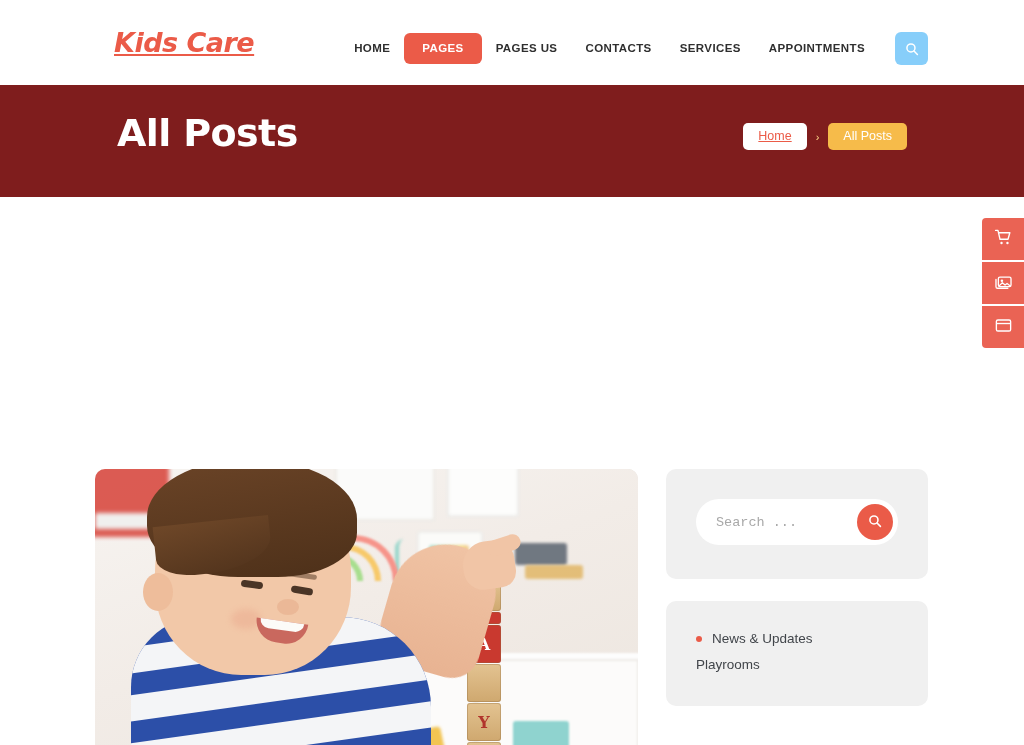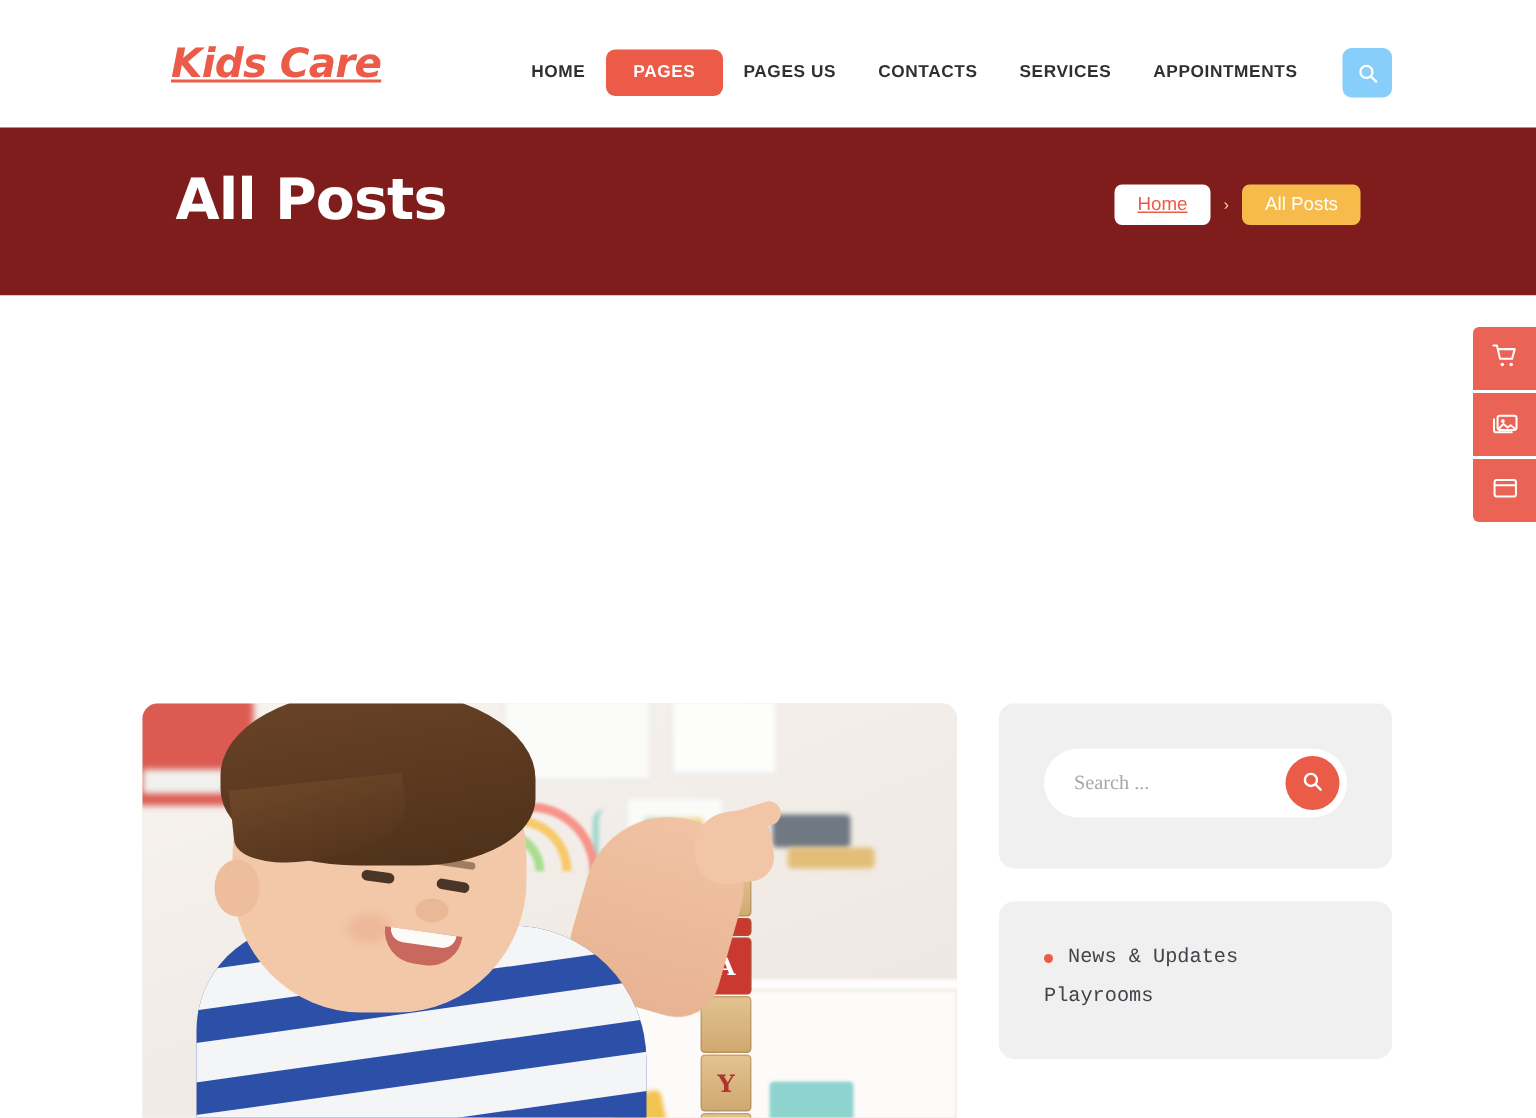--- a/index.html
+++ b/index.html
@@ -386,21 +386,21 @@
     background: #ffffff;
     border-radius: 999px;
     display: flex;
     align-items: center;
     padding-left: 20px;
   }
   .search-input {
     border: none;
     outline: none;
     background: transparent;
-    font-family: Liberation Serif, serif;
+    font-family: Liberation Mono, monospace;
     font-size: 13.5px;
     color: #4c1d95;
     width: 140px;
   }
   .search-input::placeholder { color: #a8a8a8; }
   .search-submit {
     position: absolute;
     right: 5px; top: 5px;
     width: 36px; height: 36px;
     border-radius: 50%;
@@ -417,21 +417,21 @@
     gap: 10px;
     margin-bottom: 11px;
     font-size: 13.5px;
     color: #41454a;
   }
   .cat-list li:last-child { margin-bottom: 0; }
   .cat-dot {
     width: 6px; height: 6px; border-radius: 50%;
     background: #ea5b48; flex: none;
   }
-  .cat-link { color: #41454a; text-decoration: none; font-family: Liberation Mono, monospace; }
+  .cat-link { color: #41454a; text-decoration: none; }
 
   
   .float-rail {
     position: fixed;
     right: 0;
     top: 218px;
     width: 42px;
     display: flex;
     flex-direction: column;
     gap: 2px;

